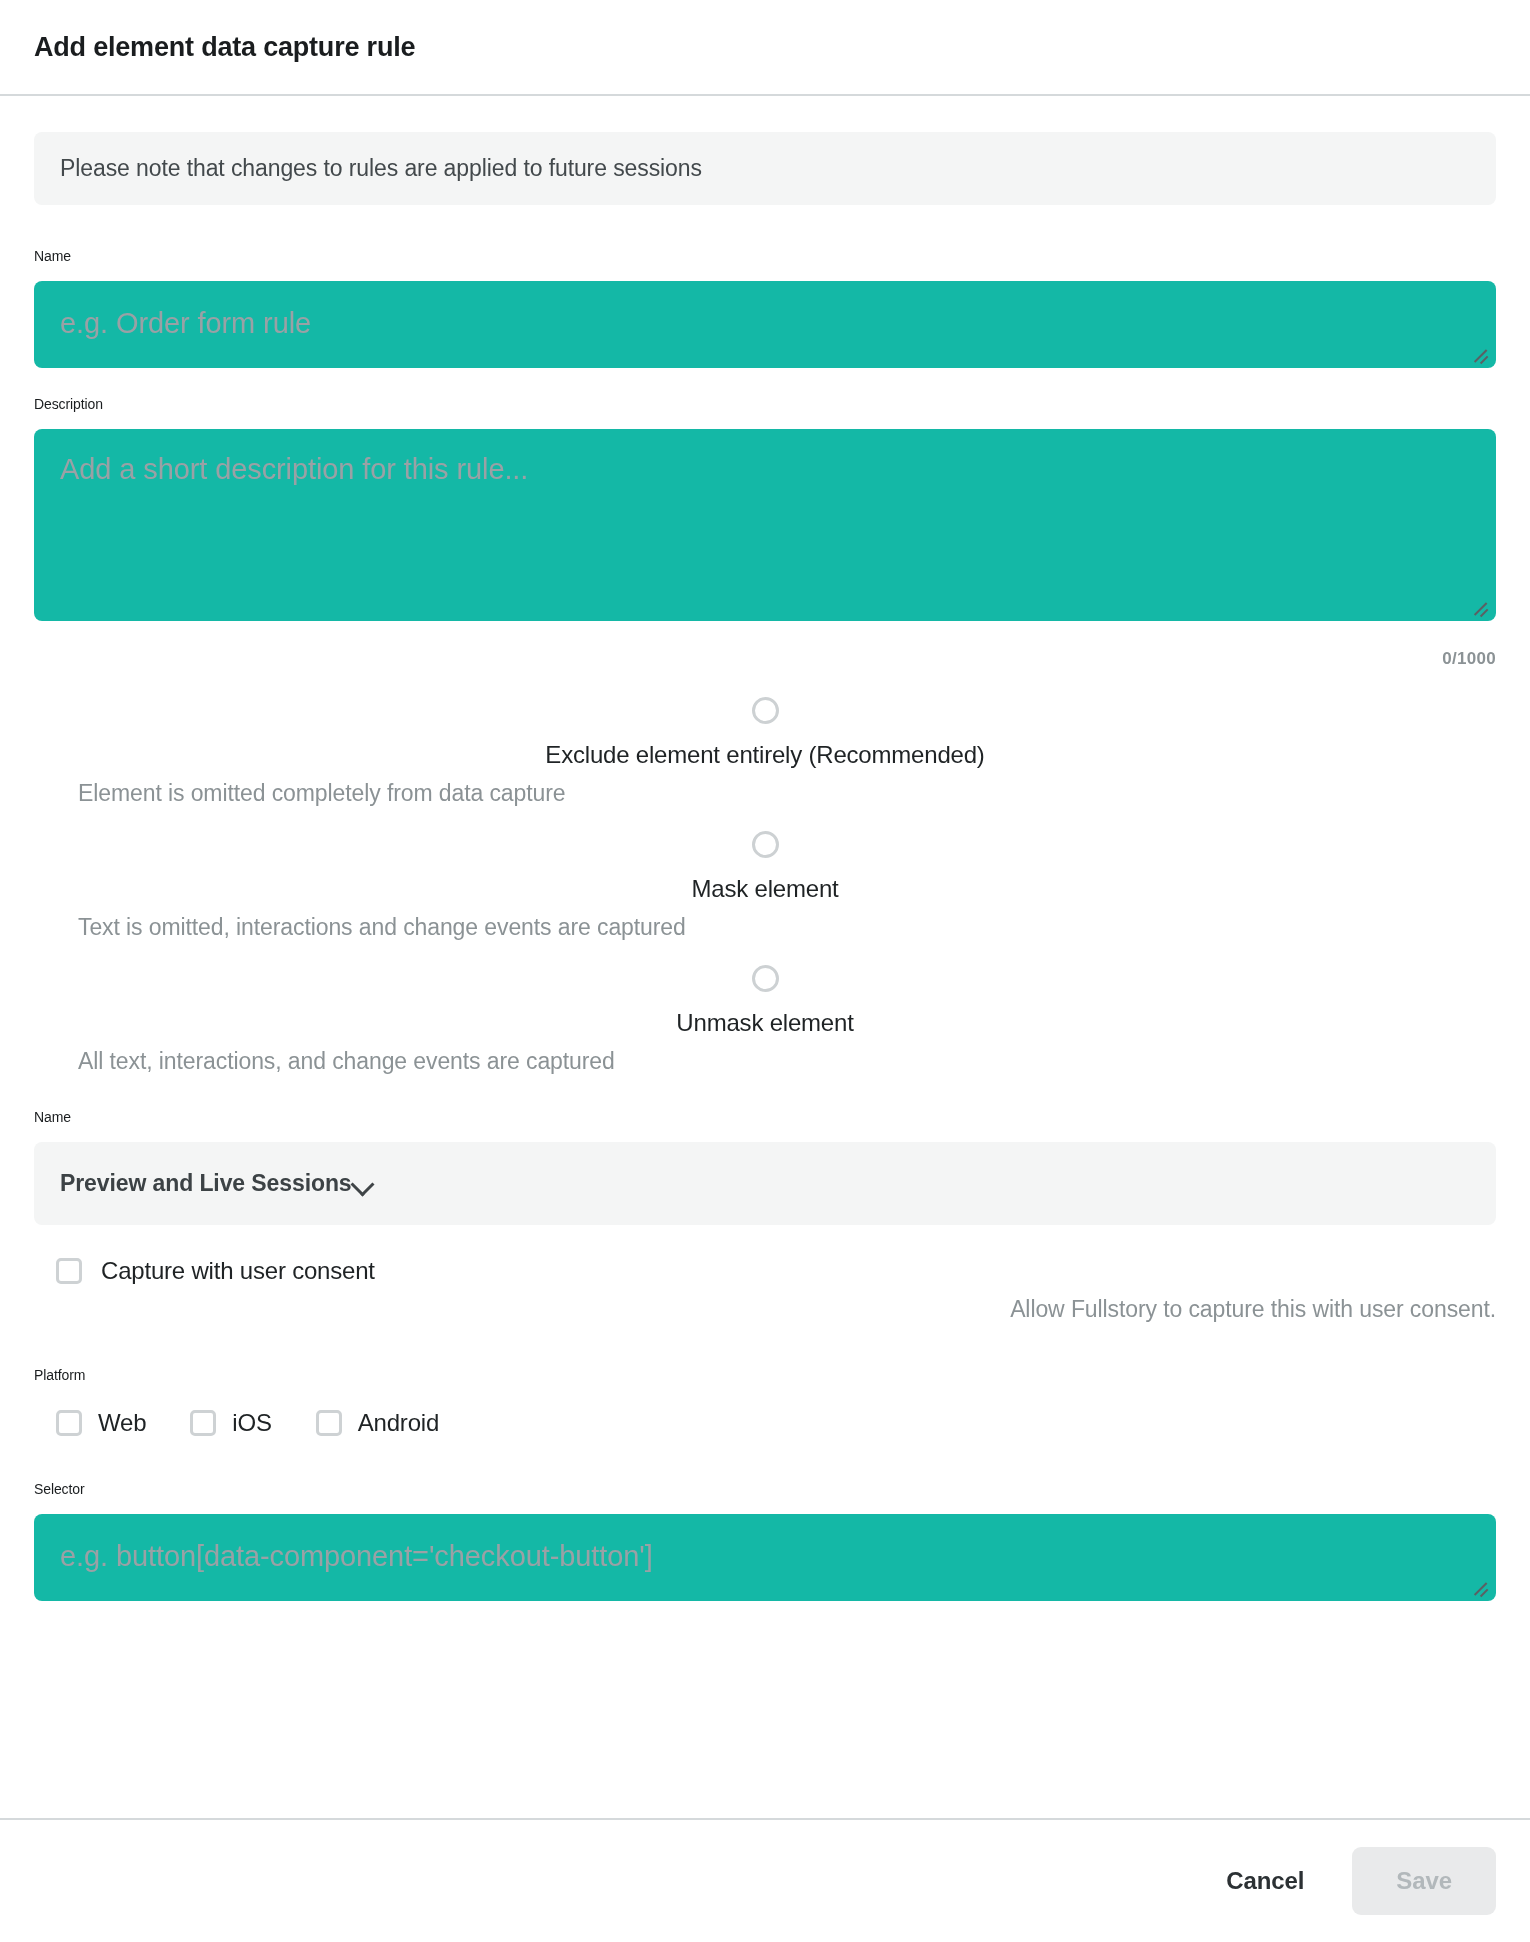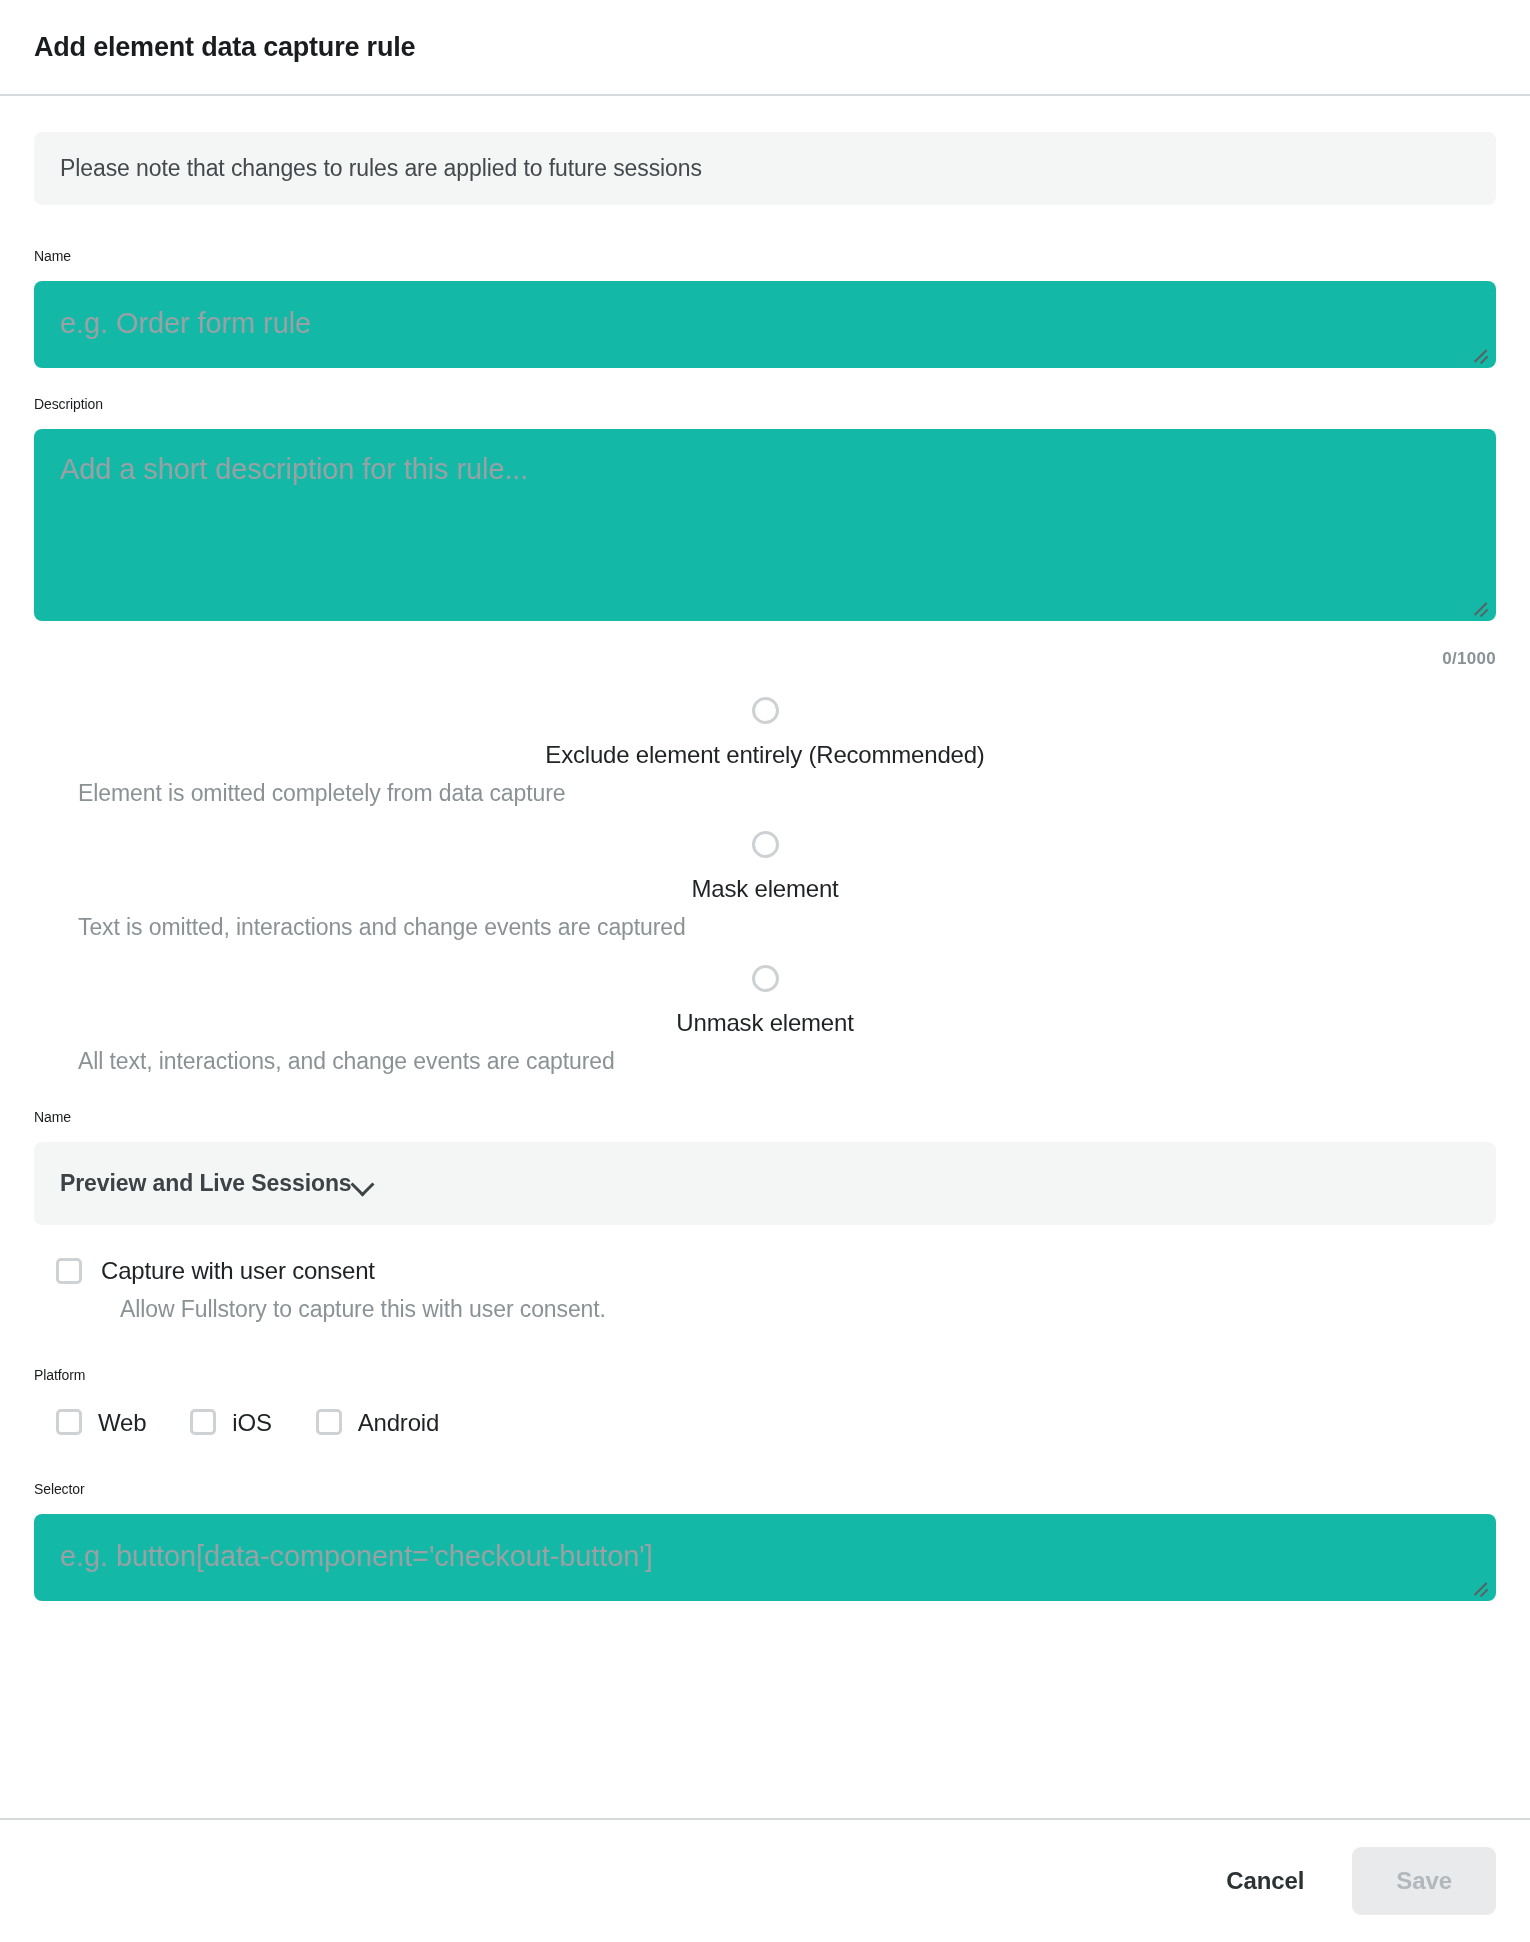--- a/index.html
+++ b/index.html
@@ -181,21 +181,21 @@
 
   
   .cbox {
     width: 26px;
     height: 26px;
     border: 3px solid #ced2d4;
     border-radius: 5px;
     background: #ffffff;
     flex: 0 0 26px;
   }
-  .consent-block { margin-top: 32px; }
+  .consent-block { margin-top: 32px; text-align: right; }
   .consent-main {
     display: flex;
     align-items: center;
     gap: 19px;
     padding-left: 22px;
   }
   .consent-label {
     font-size: 24px;
     color: #1f2325;
     letter-spacing: -0.2px;
@@ -212,20 +212,21 @@
   .platform-block { margin-top: 44px; }
   .platform-row {
     display: flex;
     align-items: center;
     gap: 26px;
     padding-left: 22px;
     margin-top: 26px;
   }
   .platform-item {
     display: flex;
+    align-items: center;
     gap: 16px;
     margin-right: 18px;
     cursor: pointer;
   }
   .platform-label {
     font-size: 24px;
     color: #1f2325;
     letter-spacing: -0.2px;
   }
 

